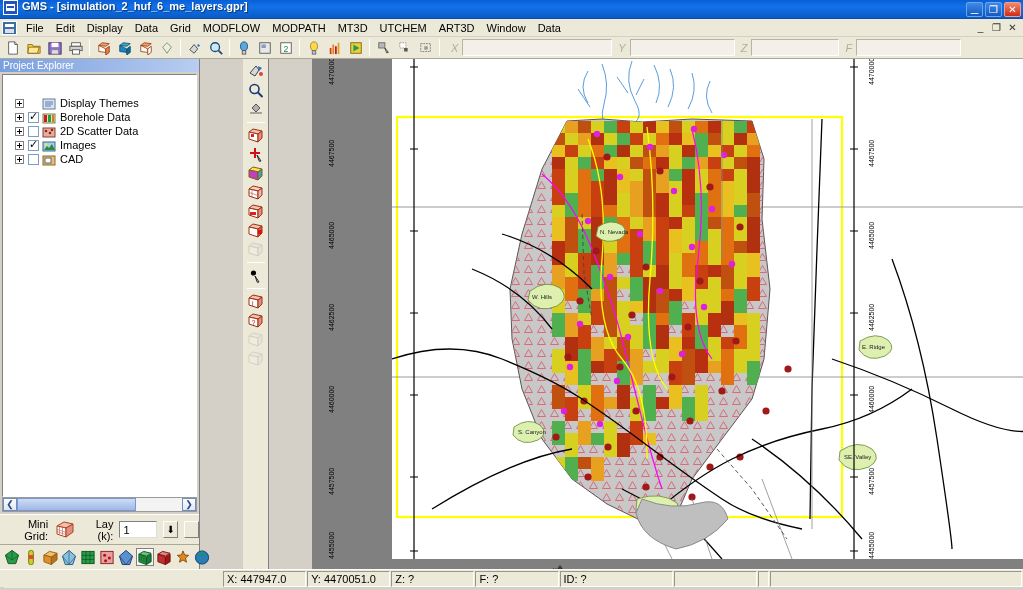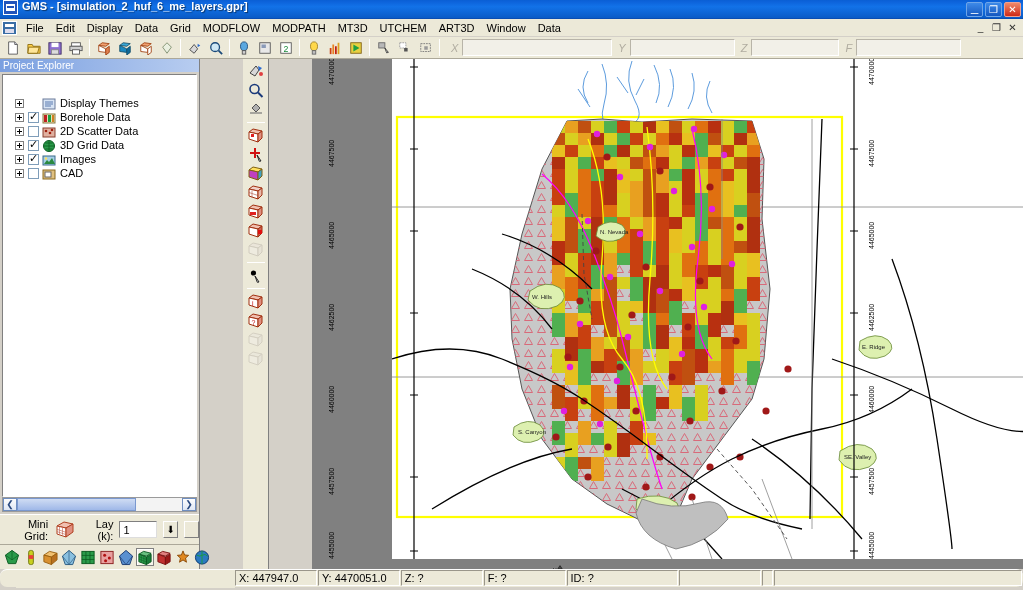--- a/index.html
+++ b/index.html
@@ -202,22 +202,22 @@
   .axlabel {
     position: absolute; font-size: 7px; color: #000;
     transform: rotate(-90deg); transform-origin: left top;
     white-space: nowrap; font-family: "Liberation Sans", sans-serif;
   }
 
   .triad { position: absolute; left: 240px; top: 505px; width: 40px; height: 40px; }
 
   
   .statusbar {
-    height: 18px; background: #ece9d8; display: flex; align-items: flex-start;
-    border-top: 1px solid #fff; padding-left: 16px; border-radius: 7px;
+    height: 18px; background: #ece9d8; display: flex; align-items: center;
+    border-top: 1px solid #fff; padding-left: 4px;
   }
   .sfield {
     height: 16px; border: 1px solid #9a968a; border-right-color: #fff;
     border-bottom-color: #fff; font-size: 11px; padding: 1px 3px;
     margin-right: 1px; background: #ece9d8; white-space: nowrap; line-height: 13px;
   }
   .statusleft { width: 219px; height: 18px; background: #ece9d8; flex: none; }
 </style>
 </head>
 <body>
@@ -442,31 +442,20 @@
             <svg width="14" height="13" viewBox="0 0 14 13">
                 <rect x="1" y="3" width="12" height="9" fill="#e0b0a0" stroke="#8a4030"></rect>
                 <circle cx="4" cy="6" r="1.3" fill="#a02010"></circle>
                 <circle cx="8" cy="8" r="1.3" fill="#a02010"></circle>
                 <circle cx="10" cy="5" r="1.3" fill="#a02010"></circle>
               </svg>
           </span>
           <span class="tlabel">2D Scatter Data</span>
         </div>
 
-        <div class="tree-row">
-          <span class="expander"></span>
-          <span class="chk on"></span>
-          <span class="titem">
-            <svg width="14" height="13" viewBox="0 0 14 13">
-                <circle cx="7" cy="7" r="5.5" fill="#2a9a4a" stroke="#0a5a20"></circle>
-                <path d="M2 7h10M7 2v10M3.5 4h7M3.5 10h7" stroke="#0a5a20" stroke-width=".8"></path>
-              </svg>
-          </span>
-          <span class="tlabel">3D Grid Data</span>
-        </div>
 
 
         <div class="tree-row">
           <span class="expander"></span>
           <span class="chk on"></span>
           <span class="titem">
             <svg width="14" height="13" viewBox="0 0 14 13">
                 <rect x="1" y="3" width="12" height="9" fill="#a8d0e8" stroke="#3a6a8a"></rect>
                 <path d="M2 11l3-4 2 2 3-4 3 6z" fill="#2a8a40"></path>
                 <circle cx="4" cy="5.5" r="1.2" fill="#ffe060"></circle>

